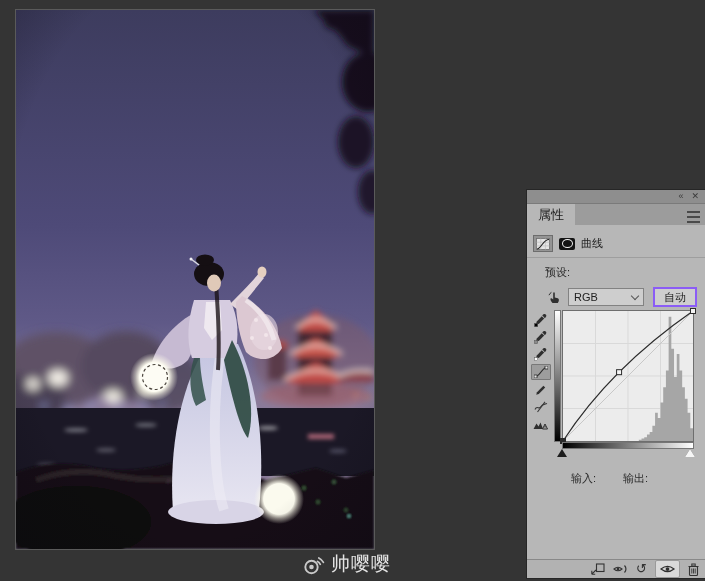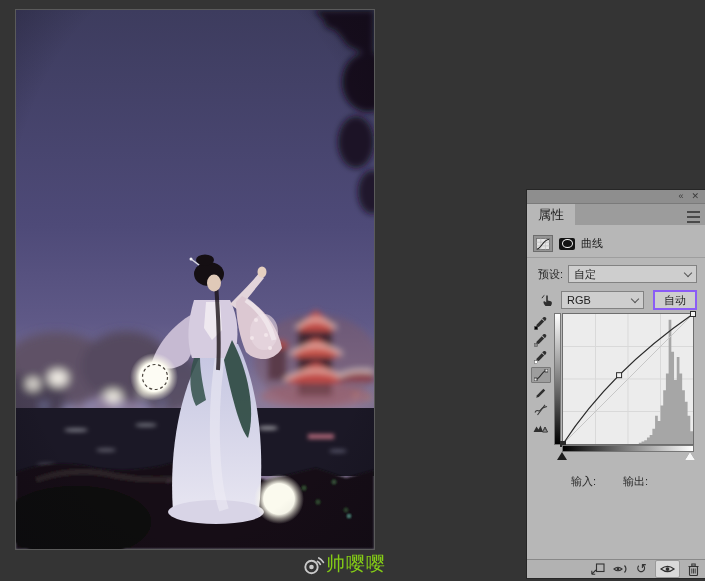--- a/index.html
+++ b/index.html
@@ -5,42 +5,42 @@
   html,body{margin:0;padding:0;}
   body{width:705px;height:581px;background:#343434;position:relative;overflow:hidden;
        font-family:"Liberation Sans","DejaVu Sans",sans-serif;-webkit-font-smoothing:antialiased;}
 
   
   .photo{position:absolute;left:16px;top:10px;width:358px;height:539px;overflow:hidden;
          outline:1px solid #5a5a5a;background:#3d3c5e;}
   .photo svg{display:block;}
 
   
-  .watermark{position:absolute;left:303px;top:551px;height:26px;display:flex;align-items:center;
-             color:#84cc16;font-size:19px;letter-spacing:1px;}
+  .watermark{position:absolute;left:303px;top:551px;height:26px;display:flex;align-items:center;gap:5px;
+             color:#e5e5e5;font-size:19px;letter-spacing:1px;}
 
   
   .panel{position:absolute;left:527px;top:190px;width:178px;height:388px;display:flex;flex-direction:column;
          background:#b7b7b7;font-size:11px;color:#1e1e1e;box-shadow:0 0 0 1px #262626;}
   .topbar{height:13px;background:#8e8e8e;border-bottom:1px solid #7a7a7a;display:flex;justify-content:flex-end;
           align-items:center;gap:8px;padding:0 6px;color:#3a3a3a;font-size:9px;line-height:13px;}
   .topbar span{cursor:default;}
   .tabrow{height:21px;background:#9c9c9c;position:relative;display:flex;}
   .tab{height:21px;line-height:21px;padding:0 11px;background:#b7b7b7;font-size:13px;color:#1c1c1c;}
   .panelmenu{position:absolute;right:5px;top:7px;width:13px;height:8px;
              border-top:2px solid #4a4a4a;border-bottom:2px solid #4a4a4a;background:
              linear-gradient(#4a4a4a,#4a4a4a) center/13px 2px no-repeat;}
   .pbody{flex:1;display:flex;flex-direction:column;background:#b7b7b7;padding-top:8px;}
 
   .adjrow{display:flex;align-items:center;gap:6px;padding:2px 7px 5px 6px;border-bottom:1px solid #9e9e9e;}
   .badge{width:18px;height:15px;background:#949494;border:1px solid #6d6d6d;display:flex;align-items:center;justify-content:center;}
   .mask{width:16px;height:12px;background:#141414;border-radius:2px;display:flex;align-items:center;justify-content:center;}
   .mask i{display:block;width:9px;height:7px;border:1px solid #f2f2f2;border-radius:50%;}
 
-  .row{display:flex;align-items:center;gap:5px;margin:7px 8px 0 11px;}
+  .row{display:flex;align-items:center;gap:5px;margin:7px 8px 0 18px;}
   .lbl{color:#2a2a2a;white-space:nowrap;}
   .sel{flex:1;height:16px;background:#cecece;border:1px solid #828282;display:flex;align-items:center;
        padding:0 5px;color:#222;position:relative;}
   .sel .chev{position:absolute;right:5px;top:4px;width:5px;height:5px;border-right:1.4px solid #555;
              border-bottom:1.4px solid #555;transform:rotate(45deg);}
   .btn{width:40px;height:16px;background:#cecece;border:2px solid #8b5cf6;display:flex;align-items:center;
        justify-content:center;color:#222;margin-left:4px;}
 
   .graphrow{display:flex;margin-top:3px;}
   .toolcol{width:27px;display:flex;flex-direction:column;align-items:center;gap:3px;padding-top:3px;}
@@ -248,24 +248,20 @@
         </svg>
       </span>
       <span class="mask">
           <i></i>
         </span>
       <span>曲线</span>
     </div>
 
     <div class="row">
       <span class="lbl">预设:</span>
-      <div class="sel">
-        <span>自定</span>
-        <span class="chev"></span>
-      </div>
     </div>
 
     <div class="row">
       <span class="tool">
         <svg width="13" height="13" viewBox="0 0 13 13">
           <path d="M4.5,12 C3,10.5 2,8.5 2.6,7.6 C3,7 4,7.2 4.6,7.9 L5.2,8.6 L5.2,2.2 C5.2,1 6.8,1 6.8,2.2 L6.8,6.4 L9.8,7.3 C10.9,7.7 11.2,9 10.6,10.4 L9.8,12 Z" fill="#2f2f2f"></path>
           <path d="M1,4.2 a5,5 0 0 1 2.4,-2.8" fill="none" stroke="#2f2f2f" stroke-width="1"></path>
         </svg>
       </span>
       <div class="sel" style="max-width:95px">

